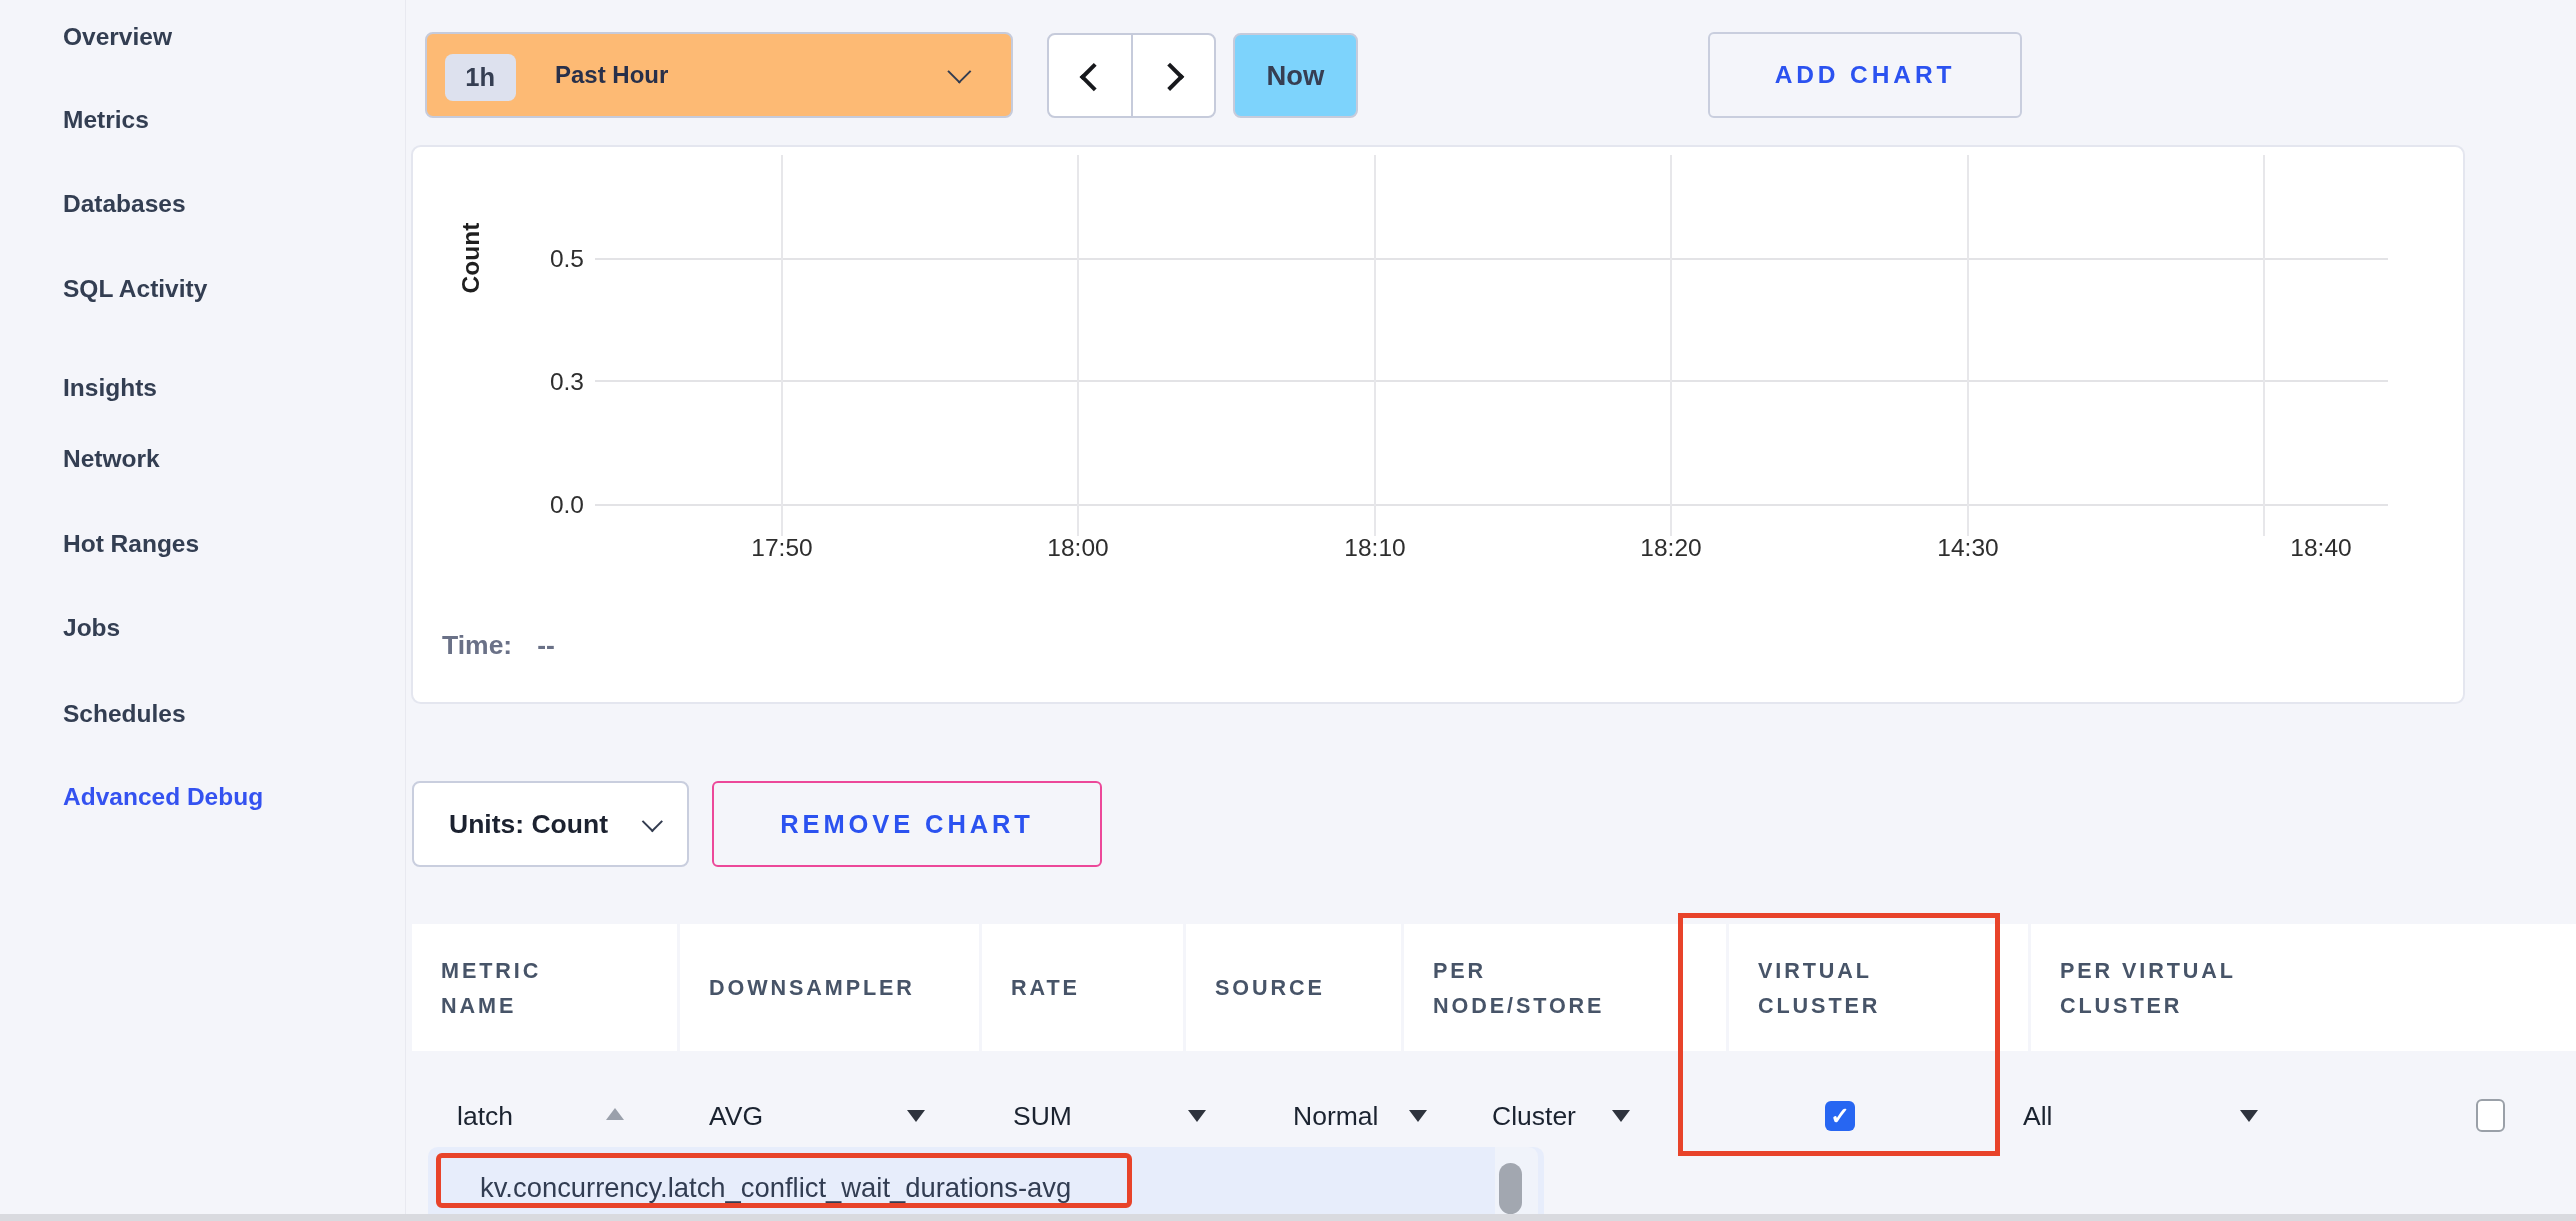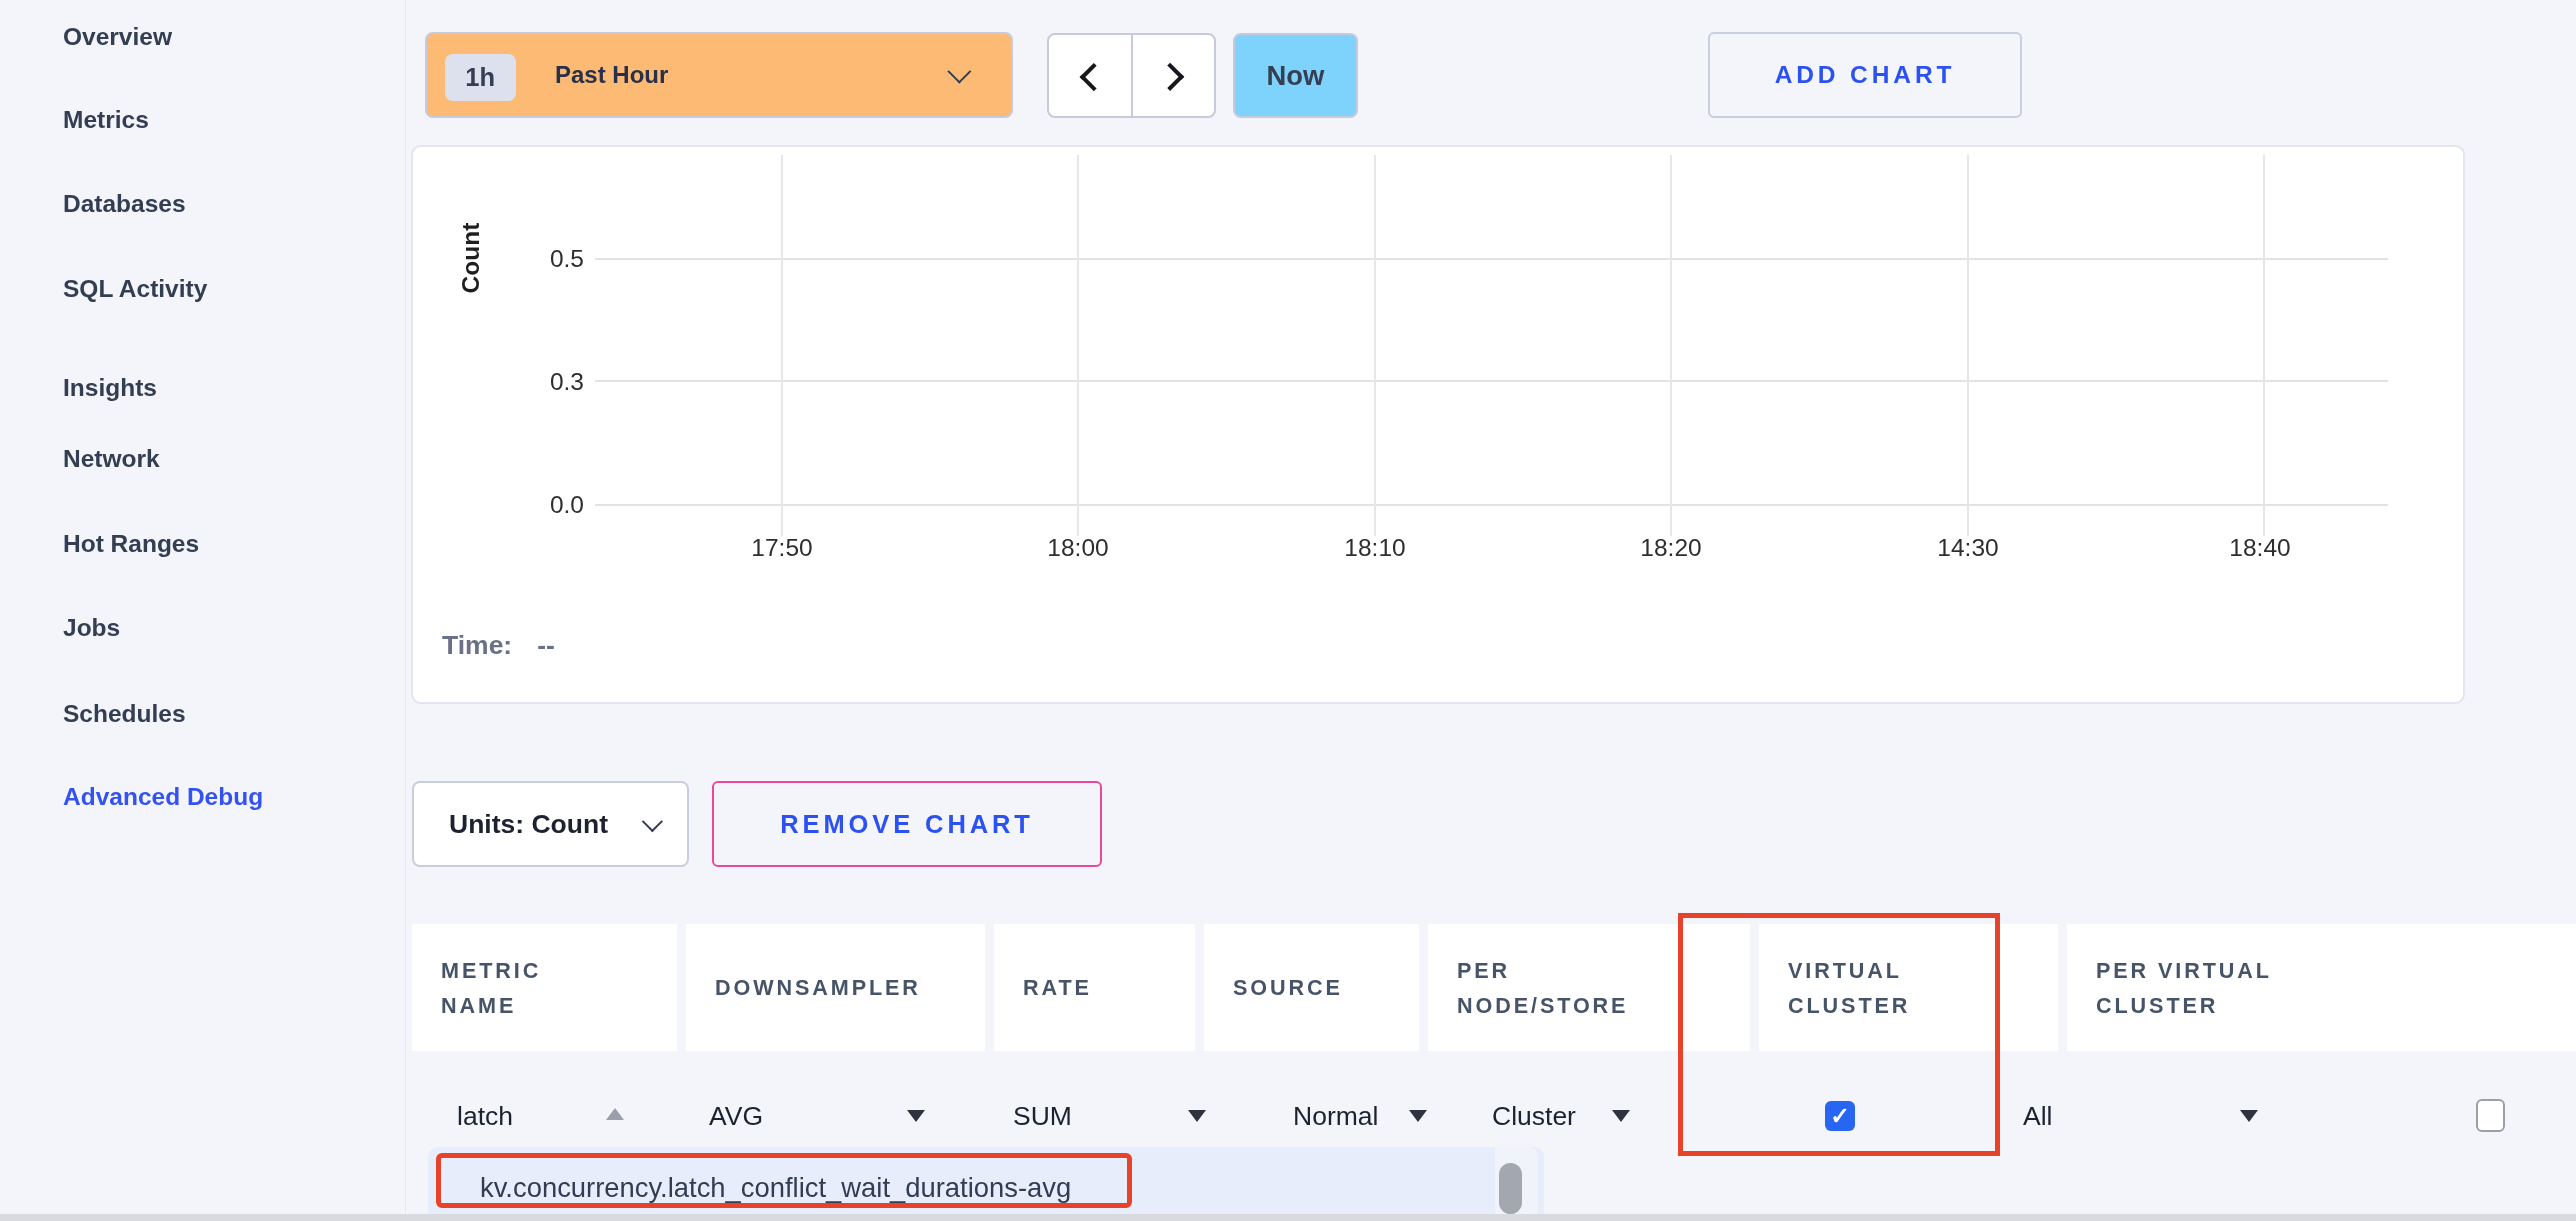--- a/index.html
+++ b/index.html
@@ -60,21 +60,21 @@
   .units-select { position:absolute; left:412px; top:781px; width:277px; height:86px; background:#fff;
                   border:2px solid #c9cede; border-radius:7.8px; cursor:pointer; }
   .units-select .lbl { position:absolute; left:35px; top:0; height:82px; line-height:82px;
                        font-size:26.5px; font-weight:700; color:#1c2230; }
   .units-select .chev { position:absolute; right:27.4px; top:31px; width:14.7px; height:14.7px; }
   .remove-chart-btn { position:absolute; left:712px; top:781px; width:390px; height:86px; background:transparent;
                       border:2px solid #ec4899; border-radius:5.9px; text-align:center; line-height:82px;
                       font-size:25.5px; font-weight:600; letter-spacing:3.9px; color:#2b52f0; cursor:pointer; }
 
   
-  .hdr-row { position:absolute; left:412px; top:924px; width:2164px; height:127px; display:flex; gap:9px; }
+  .hdr-row { position:absolute; left:412px; top:924px; width:2164px; height:127px; display:flex; gap:3px; }
   .hdr-cell { background:#fff; height:127px; display:flex; align-items:center; padding-left:29px;
               font-size:21.6px; font-weight:600; letter-spacing:2.9px; color:#475468; white-space:pre-line; line-height:35px; }
   .c1{width:265px;} .c2{width:299px;} .c3{width:272px;} .c4{width:201px;} .c5{width:215px;}
   .c6{width:322px;} .c7{width:299px;} .c8{flex:1;}
 
   .ctl { position:absolute; top:1098px; height:37px; line-height:37px; font-size:26.5px; color:#1b2330; cursor:pointer; }
   .tri-down { position:absolute; top:1110px; width:0; height:0; border-left:9.8px solid transparent;
               border-right:9.8px solid transparent; border-top:12.7px solid #2e333d; cursor:pointer; }
   .tri-up { position:absolute; top:1108px; width:0; height:0; border-left:9.8px solid transparent;
             border-right:9.8px solid transparent; border-bottom:12.7px solid #9aa0ab; cursor:pointer; }
@@ -154,21 +154,21 @@
 
   <span class="ytick" style="top:97px">0.5</span>
   <span class="ytick" style="top:220px">0.3</span>
   <span class="ytick" style="top:343px">0.0</span>
 
   <span class="xtick" style="left:369px">17:50</span>
   <span class="xtick" style="left:665px">18:00</span>
   <span class="xtick" style="left:962px">18:10</span>
   <span class="xtick" style="left:1258px">18:20</span>
   <span class="xtick" style="left:1555px">14:30</span>
-  <span class="xtick" style="left:1847px">18:40</span>
+  <span class="xtick" style="left:1908px">18:40</span>
 
   <div class="chart-footer">
     <span class="t">Time:</span>
     <span class="v">--</span>
   </div>
 </div>
 
 <div class="units-select">
   <span class="lbl">Units: Count</span>
   <span class="chev"></span>

